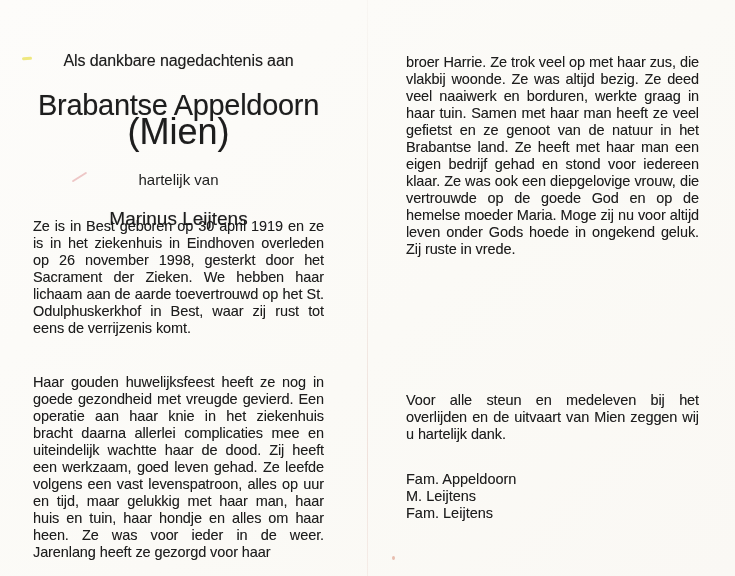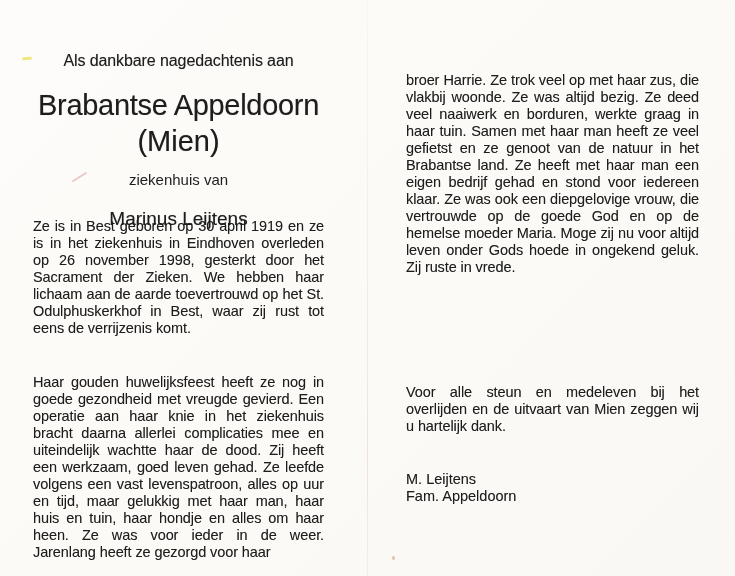--- a/index.html
+++ b/index.html
@@ -46,43 +46,43 @@
     letter-spacing: -0.1px;
   }
   .deceased-name {
     top: 87px;
     font-size: 29px;
     line-height: 36px;
     letter-spacing: -0.3px;
     white-space: nowrap;
   }
   .deceased-nickname {
-    top: 123px;
-    font-size: 29px;
+    top: 114px;
+    font-size: 36px;
     line-height: 36px;
   }
   .relation-label {
     top: 171px;
     font-size: 15px;
   }
   .spouse-name {
     top: 208px;
     font-size: 19px;
   }
   .body-text {
     font-size: 14.5px;
     line-height: 17px;
     text-align: justify;
     letter-spacing: -0.1px;
     text-shadow: 0 0 0.6px rgba(25,25,25,0.35);
   }
   .para-1 { top: 218px; }
   .para-2 { top: 374px; }
-  .para-r { top: 72px; }
-  .acknowledgement { top: 384px; }
+  .para-r { top: 54px; }
+  .acknowledgement { top: 392px; }
   .signatures {
     top: 471px;
     font-size: 14.5px;
     line-height: 17px;
     text-align: left;
     text-shadow: 0 0 0.6px rgba(25,25,25,0.35);
   }
   .heading-text {
     text-shadow: 0 0 0.7px rgba(25,25,25,0.4);
   }
@@ -111,37 +111,38 @@
 
   <div class="fold-line"></div>
 
   <div class="col col-left">
     <div class="abs centered dedication heading-text">Als dankbare nagedachtenis aan</div>
 
     <div class="abs centered deceased-name heading-text">Brabantse Appeldoorn</div>
 
     <div class="abs centered deceased-nickname heading-text">(Mien)</div>
 
-    <div class="abs centered relation-label">ziekenhuis van</div>
+    <div class="abs centered relation-label">hartelijk van</div>
 
     <div class="abs centered spouse-name heading-text">Marinus Leijtens</div>
 
     <div class="abs body-text para-1">Ze is in Best geboren op 30 april 1919 en ze is in het ziekenhuis in Eindhoven overleden op 26 november 1998, gesterkt door het Sacrament der Zieken. We hebben haar lichaam aan de aarde toevertrouwd op het St. Odulphuskerkhof in Best, waar zij rust tot eens de verrijzenis komt.</div>
 
     <div class="abs body-text para-2">Haar gouden huwelijksfeest heeft ze nog in goede gezondheid met vreugde gevierd. Een operatie aan haar knie in het ziekenhuis bracht daarna allerlei complicaties mee en uiteindelijk wachtte haar de dood. Zij heeft een werkzaam, goed leven gehad. Ze leefde volgens een vast levenspatroon, alles op uur en tijd, maar gelukkig met haar man, haar huis en tuin, haar hondje en alles om haar heen. Ze was voor ieder in de weer. Jarenlang heeft ze gezorgd voor haar</div>
   </div>
 
   <div class="col col-right">
     <div class="abs body-text para-r">broer Harrie. Ze trok veel op met haar zus, die vlakbij woonde. Ze was altijd bezig. Ze deed veel naaiwerk en borduren, werkte graag in haar tuin. Samen met haar man heeft ze veel gefietst en ze genoot van de natuur in het Brabantse land. Ze heeft met haar man een eigen bedrijf gehad en stond voor iedereen klaar. Ze was ook een diepgelovige vrouw, die vertrouwde op de goede God en op de hemelse moeder Maria. Moge zij nu voor altijd leven onder Gods hoede in ongekend geluk. Zij ruste in vrede.</div>
 
     <div class="abs body-text acknowledgement">Voor alle steun en medeleven bij het overlijden en de uitvaart van Mien zeggen wij u hartelijk dank.</div>
 
     <div class="abs signatures">
+      <div>Fam. Appeldoorn</div>
       <div>M. Leijtens</div>
-      <div>Fam. Appeldoorn</div>
+      <div>Fam. Leijtens</div>
     </div>
   </div>
 
   <div class="artifact artifact-yellow"></div>
   <div class="artifact artifact-pink-scratch"></div>
   <div class="artifact artifact-pink-speck"></div>
 
 </div>
 
 </body></html>

